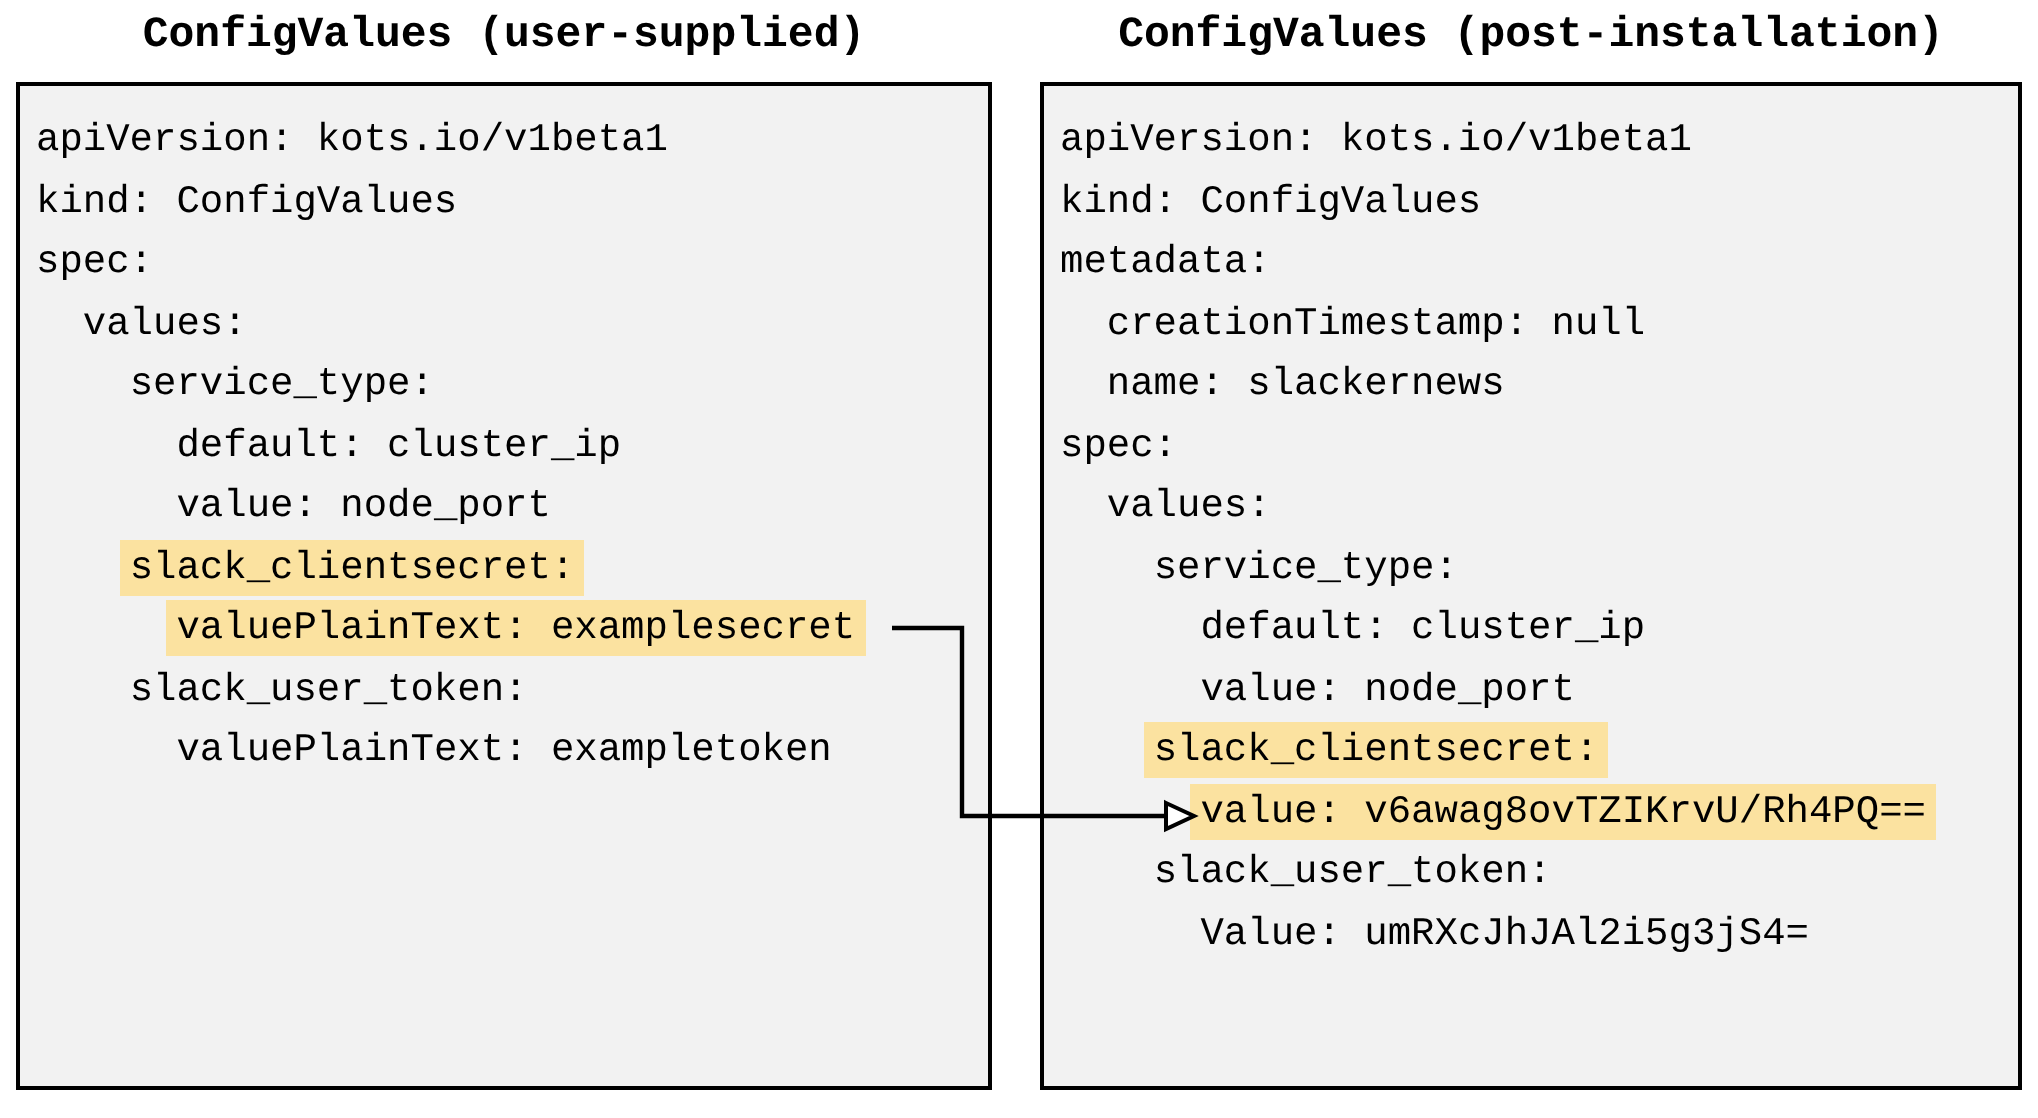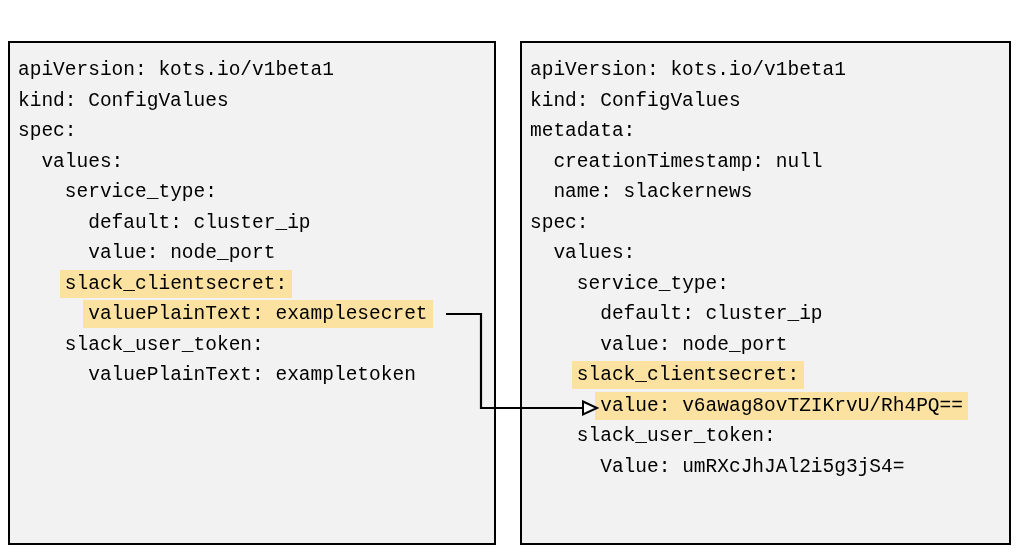--- a/index.html
+++ b/index.html
@@ -62,21 +62,23 @@
     left: 0;
     top: 0;
     pointer-events: none;
   }
 </style>
 </head>
 <body>
 
 <div class="canvas">
 
+  <div class="panel-title left">ConfigValues (user-supplied)</div>
 
+  <div class="panel-title right">ConfigValues (post-installation)</div>
 
   <div class="panel left">
     <div class="code"><div class="line"><span></span><span>apiVersion: kots.io/v1beta1</span></div><div class="line"><span></span><span>kind: ConfigValues</span></div><div class="line"><span></span><span>spec:</span></div><div class="line"><span>  </span><span>values:</span></div><div class="line"><span>    </span><span>service_type:</span></div><div class="line"><span>      </span><span>default: cluster_ip</span></div><div class="line"><span>      </span><span>value: node_port</span></div><div class="line"><span>    </span><span class="hl">slack_clientsecret:</span></div><div class="line"><span>      </span><span class="hl">valuePlainText: examplesecret</span></div><div class="line"><span>    </span><span>slack_user_token:</span></div><div class="line"><span>      </span><span>valuePlainText: exampletoken</span></div></div>
   </div>
 
   <div class="panel right">
     <div class="code"><div class="line"><span></span><span>apiVersion: kots.io/v1beta1</span></div><div class="line"><span></span><span>kind: ConfigValues</span></div><div class="line"><span></span><span>metadata:</span></div><div class="line"><span>  </span><span>creationTimestamp: null</span></div><div class="line"><span>  </span><span>name: slackernews</span></div><div class="line"><span></span><span>spec:</span></div><div class="line"><span>  </span><span>values:</span></div><div class="line"><span>    </span><span>service_type:</span></div><div class="line"><span>      </span><span>default: cluster_ip</span></div><div class="line"><span>      </span><span>value: node_port</span></div><div class="line"><span>    </span><span class="hl">slack_clientsecret:</span></div><div class="line"><span>      </span><span class="hl">value: v6awag8ovTZIKrvU/Rh4PQ==</span></div><div class="line"><span>    </span><span>slack_user_token:</span></div><div class="line"><span>      </span><span>Value: umRXcJhJAl2i5g3jS4=</span></div></div>
   </div>
 
   <svg class="arrow-overlay" width="1019" height="559" viewBox="0 0 1019 559">

